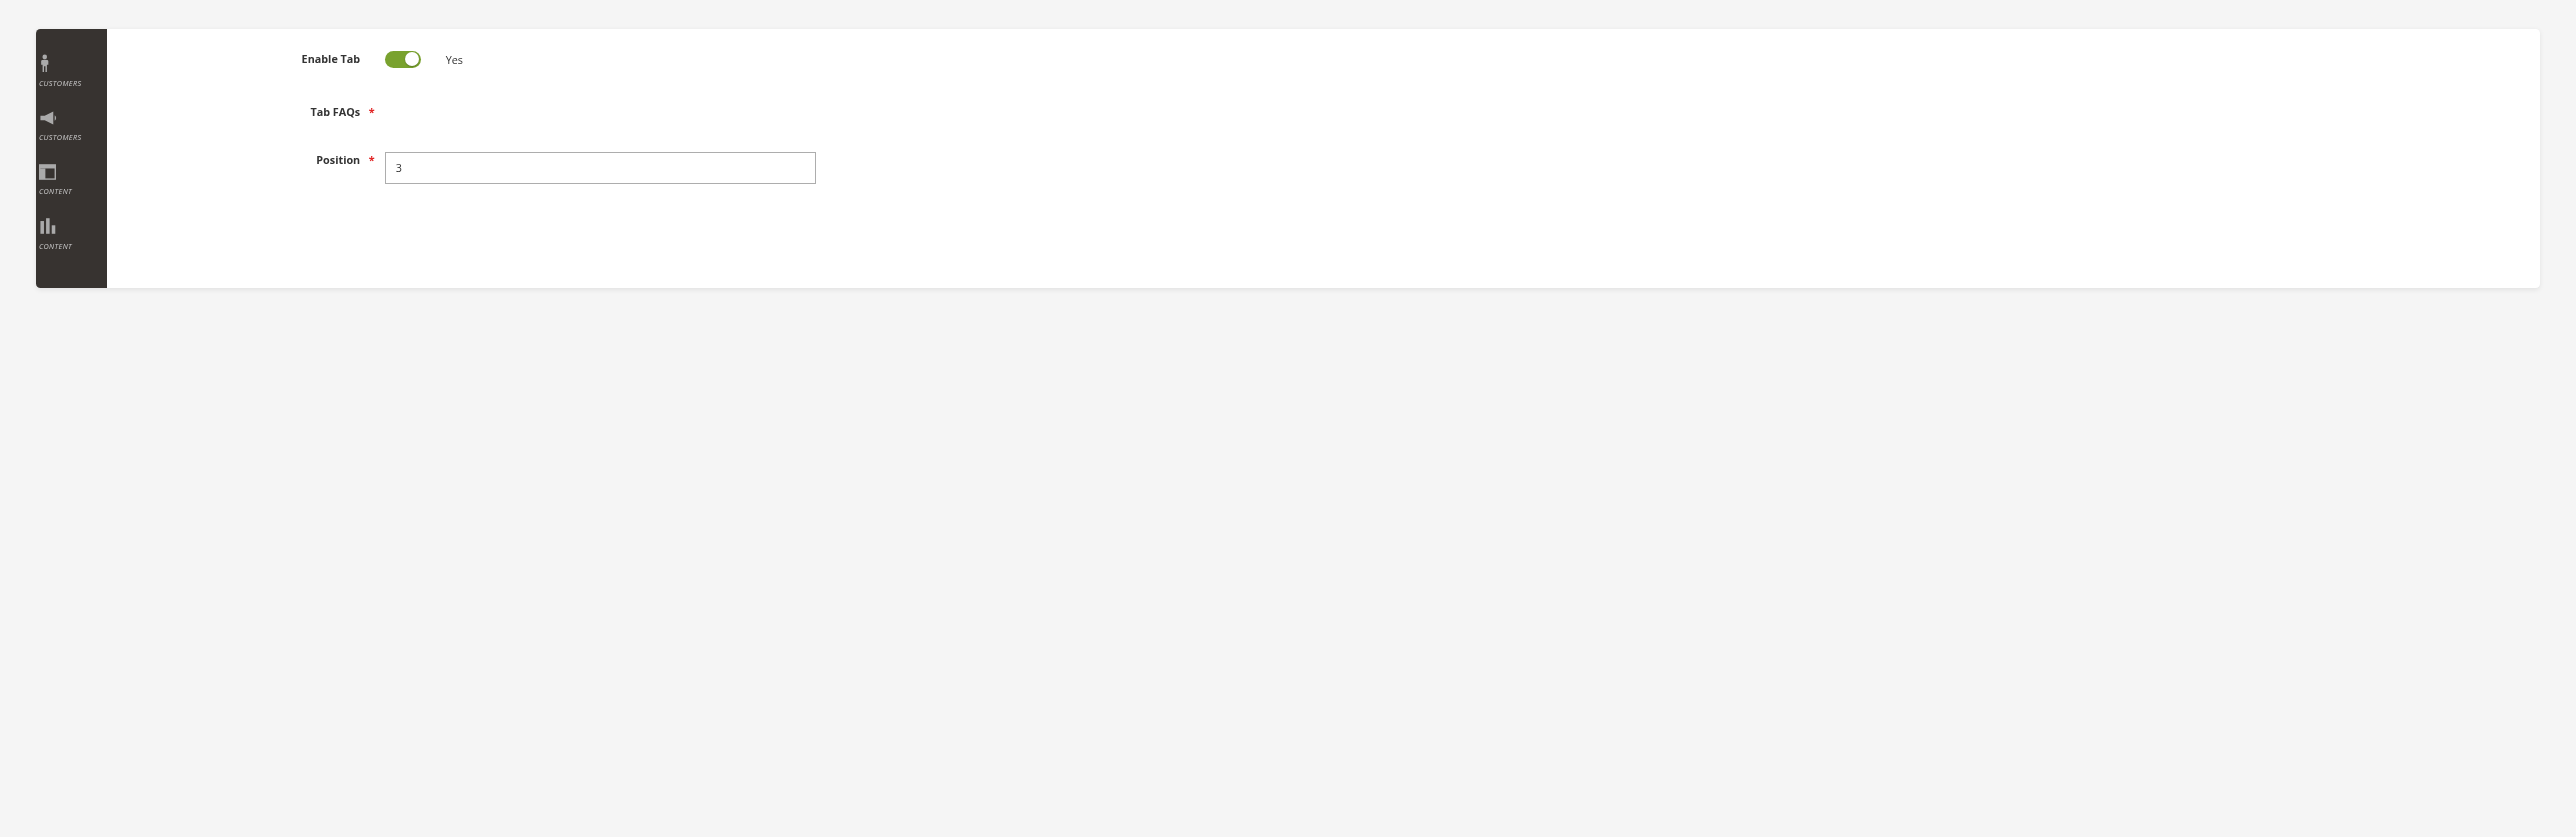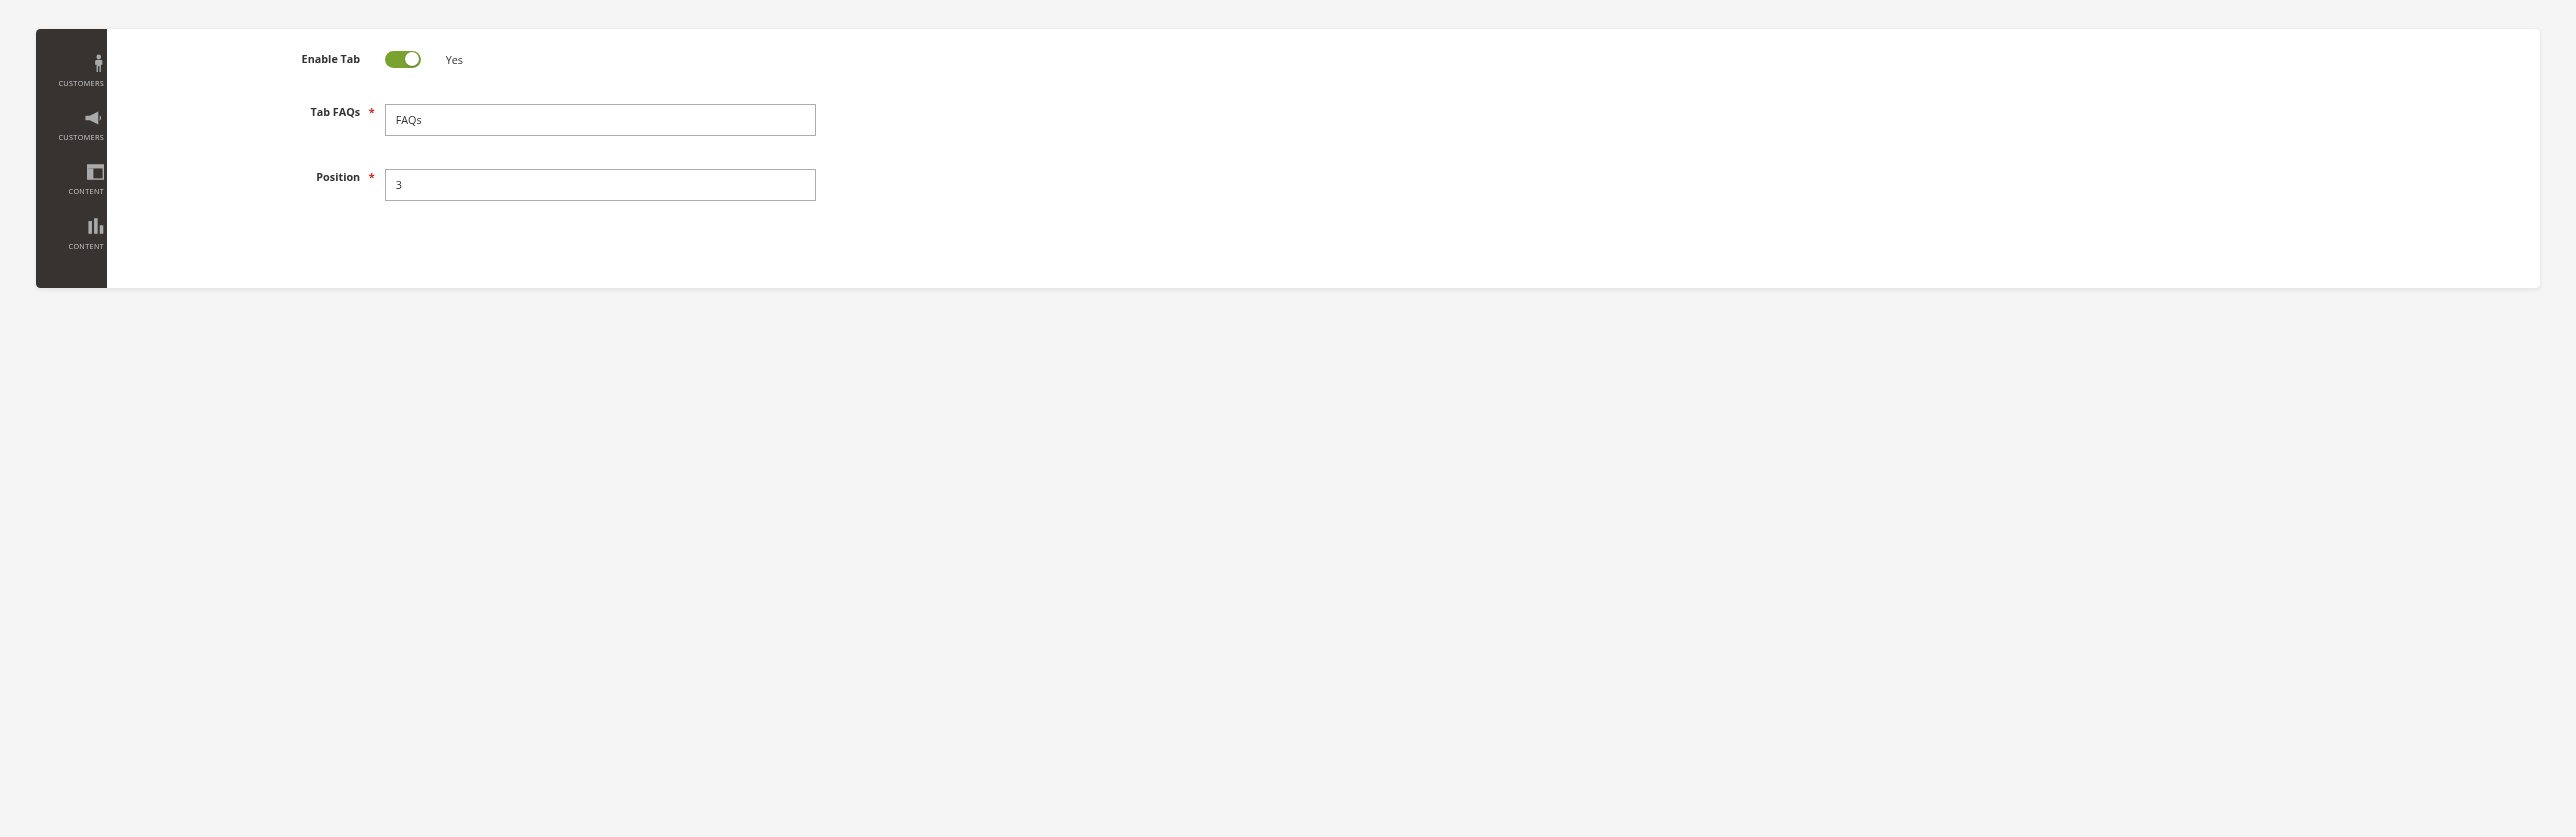--- a/index.html
+++ b/index.html
@@ -23,24 +23,25 @@
     .sidebar {
       width: 71px;
       background: #373330;
       display: flex;
       flex-direction: column;
       padding-top: 14.4px;
     }
     .sidebar-item {
       display: flex;
       flex-direction: column;
-      align-items: flex-end;
+      align-items: flex-start;
       padding: 10px 2.9px 10px 2.9px;
       cursor: pointer;
       color: #aaa;
+      font-style: italic;
     }
     .sidebar-item .icon {
       height: 20px;
       display: flex;
       align-items: center;
       justify-content: center;
       margin-bottom: 4.3px;
     }
     .sidebar-item .icon svg {
       fill: #aaa;
@@ -180,21 +181,20 @@
         <div class="toggle">
           <div class="toggle-knob"></div>
         </div>
         <span class="toggle-label">Yes</span>
       </div>
     </div>
 
     <div class="form-row">
       <div class="form-label">Tab FAQs</div>
       <div class="required-mark">*</div>
-      <input type="text" class="text-input" value="FAQs" style="">
     </div>
 
 
     <div class="form-row">
       <div class="form-label">Position</div>
       <div class="required-mark">*</div>
       <input type="text" class="text-input" value="3" style="">
     </div>
 
   </div>

